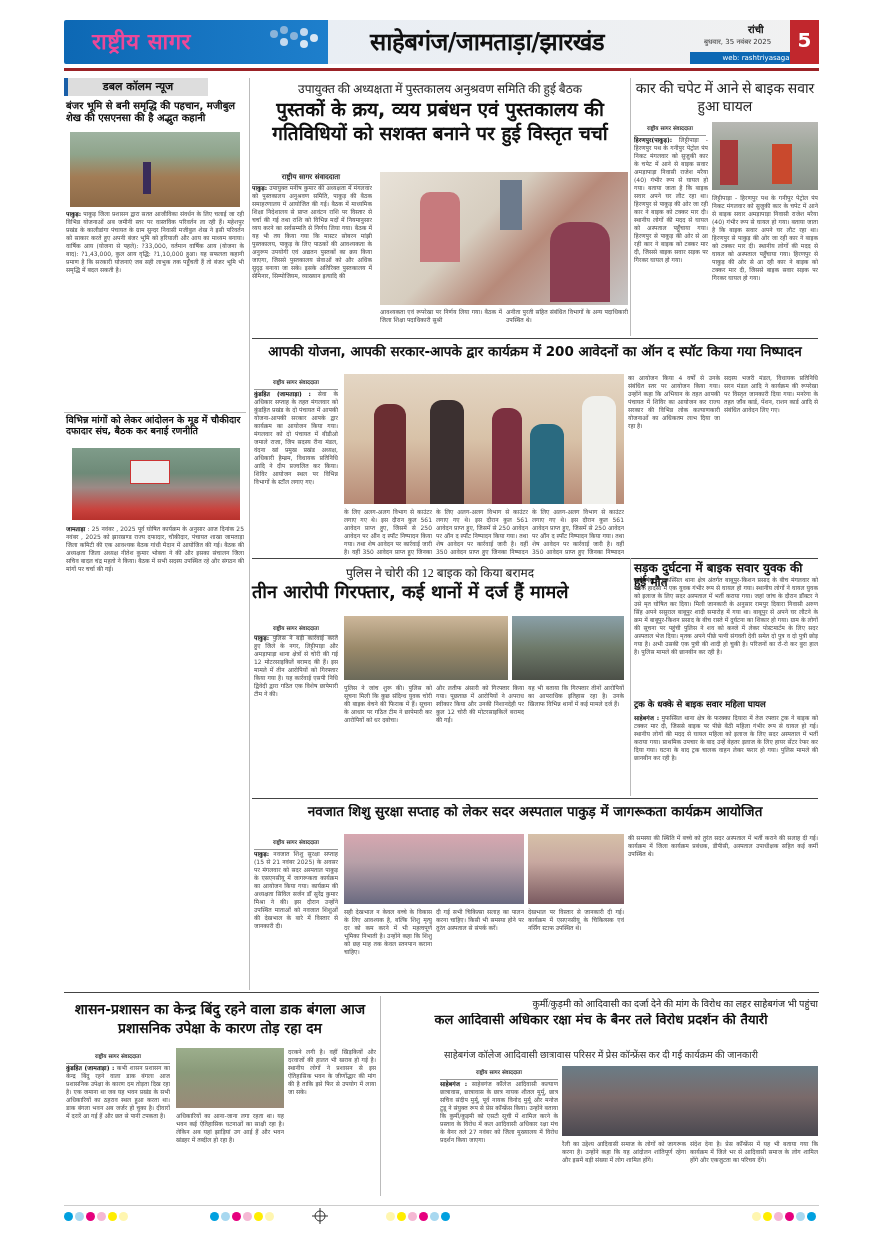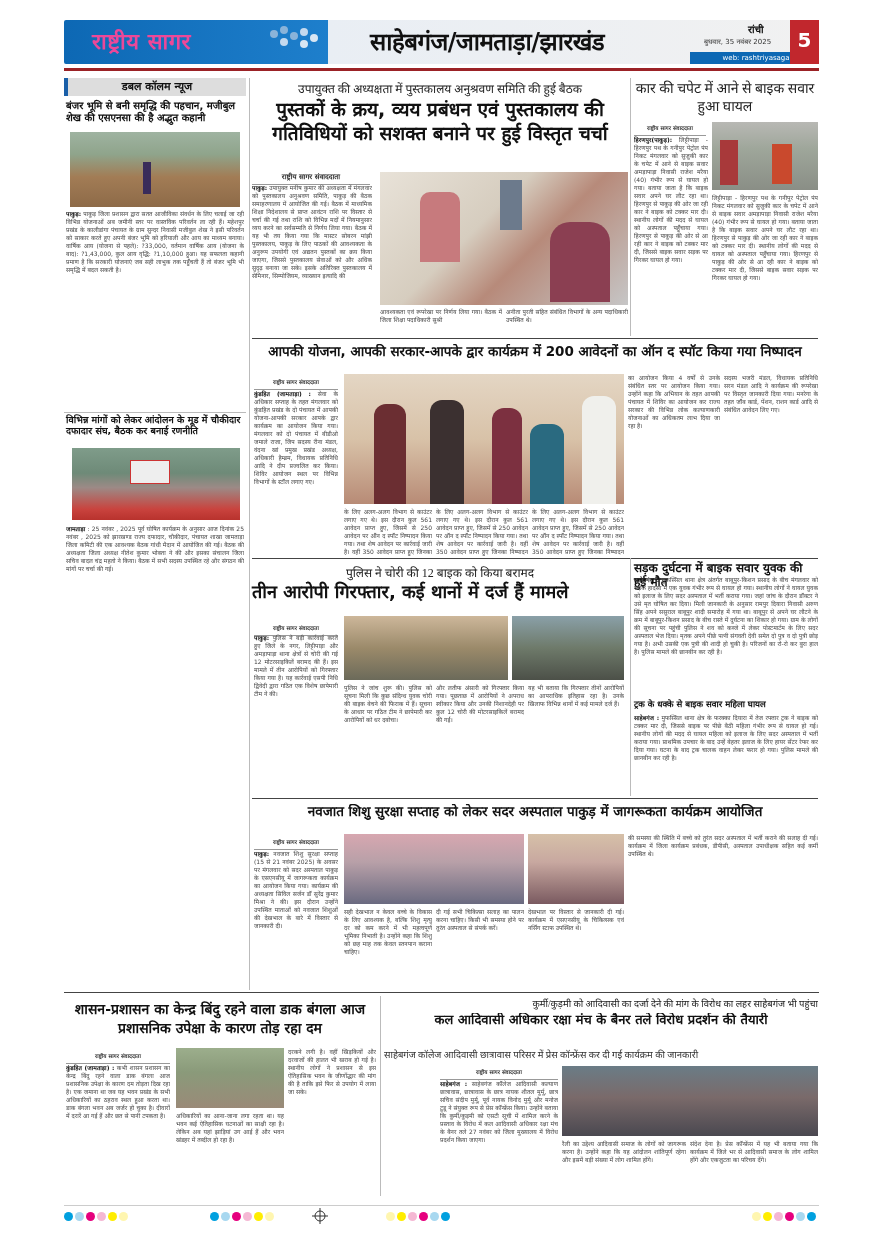--- a/index.html
+++ b/index.html
@@ -16,21 +16,21 @@
 .mast-page{left:790px;top:20px;width:29px;height:44px;background:#c1272d;color:#fff;font:bold 20px "DejaVu Sans",sans-serif;text-align:center;line-height:40px}
 .rule{left:64px;top:68px;width:755px;height:3px;background:#9b2226}
 .hl{font-family:"DejaVu Sans",sans-serif;font-weight:bold;color:#111;line-height:1.15}
 .sub{font-family:Liberation Serif, serif;color:#222}
 .byline{font:bold 7px "DejaVu Sans",sans-serif;color:#333;text-align:center;border-bottom:1px solid #999;padding-bottom:3px}
 .txt{font:6px/8px "DejaVu Sans",sans-serif;color:#444;text-align:justify;overflow:hidden}
 .txt b{color:#111}
 .photo{background:#888;overflow:hidden}
 .vline{background:#bbb;width:1px}
 .hline{background:#bbb;height:1px}
-.box-title{left:64px;top:78px;width:182px;height:18px;background:#ddd;border-left:4px solid #1a5fa8;font:bold 11px "DejaVu Sans",sans-serif;text-align:center;line-height:18px;color:#111}
+.box-title{left:64px;top:78px;width:144px;height:18px;background:#ddd;border-left:4px solid #1a5fa8;font:bold 11px "DejaVu Sans",sans-serif;text-align:center;line-height:18px;color:#111}
 .reg{position:absolute;display:flex;gap:2px}
 .reg span{width:9px;height:9px;border-radius:50%}
 </style>
 </head>
 <body>
 
 <div class="abs mast"></div>
 <div class="abs mast-logo">राष्ट्रीय सागर</div>
 <div class="abs mast-dots">
   <span style="left:0;top:6px"></span>
@@ -133,21 +133,21 @@
 <div class="abs hl" style="left:64px;top:1000px;width:312px;font-size:14px;text-align:center;line-height:1.35">शासन-प्रशासन का केन्द्र बिंदु रहने वाला डाक बंगला आज प्रशासनिक उपेक्षा के कारण तोड़ रहा दम</div>
 <div class="abs byline" style="left:66px;top:1052px;width:104px;font-size:5.5px">राष्ट्रीय सागर संवाददाता</div>
 <div class="abs txt" style="left:66px;top:1064px;width:104px;height:132px"><b>कुंडहित (जामताड़ा) :</b> <span>कभी शासन प्रशासन का केन्द्र बिंदु रहने वाला डाक बंगला आज प्रशासनिक उपेक्षा के कारण दम तोड़ता दिख रहा है। एक जमाना था जब यह भवन प्रखंड के सभी अधिकारियों का ठहराव स्थल हुआ करता था। डाक बंगला भवन अब जर्जर हो चुका है। दीवारों में दरारें आ गई हैं और छत से पानी टपकता है।</span></div>
 <div class="abs photo" style="left:176px;top:1048px;width:108px;height:60px;background:linear-gradient(180deg,#9cae8c 0,#8a9a7a 40%,#9a8a78 100%)"></div>
 <div class="abs txt" style="left:176px;top:1112px;width:108px;height:84px">अधिकारियों का आना-जाना लगा रहता था। यह भवन कई ऐतिहासिक घटनाओं का साक्षी रहा है। लेकिन अब यहां झाड़ियां उग आई हैं और भवन खंडहर में तब्दील हो रहा है।</div>
 <div class="abs txt" style="left:288px;top:1048px;width:88px;height:148px">दरकने लगी है। वहीं खिड़कियों और दरवाजों की हालत भी खराब हो गई है। स्थानीय लोगों ने प्रशासन से इस ऐतिहासिक भवन के जीर्णोद्धार की मांग की है ताकि इसे फिर से उपयोग में लाया जा सके।</div>
 <div class="abs vline" style="left:380px;top:996px;height:200px"></div>
 
 <div class="abs sub" style="left:384px;top:997px;width:434px;font-size:9.5px;text-align:right;white-space:nowrap;overflow:hidden">कुर्मी/कुड़मी को आदिवासी का दर्जा देने की मांग के विरोध का लहर साहेबगंज भी पहुंचा</div>
 <div class="abs hl" style="left:384px;top:1013px;width:434px;font-size:13px;text-align:center;white-space:nowrap;overflow:hidden">कल आदिवासी अधिकार रक्षा मंच के बैनर तले विरोध प्रदर्शन की तैयारी</div>
-<div class="abs sub" style="left:384px;top:1048px;width:434px;font-size:9.5px;text-align:left;white-space:nowrap;overflow:hidden;color:#333">साहेबगंज कॉलेज आदिवासी छात्रावास परिसर में प्रेस कॉन्फ्रेंस कर दी गई कार्यक्रम की जानकारी</div>
+<div class="abs sub" style="left:384px;top:1048px;width:434px;font-size:9.5px;text-align:center;white-space:nowrap;overflow:hidden;color:#333">साहेबगंज कॉलेज आदिवासी छात्रावास परिसर में प्रेस कॉन्फ्रेंस कर दी गई कार्यक्रम की जानकारी</div>
 <div class="abs byline" style="left:440px;top:1068px;width:118px;font-size:5.5px">राष्ट्रीय सागर संवाददाता</div>
 <div class="abs txt" style="left:440px;top:1080px;width:118px;height:116px"><b>साहेबगंज :</b> <span>साहेबगंज कॉलेज आदिवासी कल्याण छात्रावास, छात्रावास के छात्र नायक शीतल मुर्मू, छात्र सचिव संदीप मुर्मू, पूर्व नायक विनोद मुर्मू और मनोज टुडू ने संयुक्त रूप से प्रेस कॉन्फ्रेंस किया। उन्होंने बताया कि कुर्मी/कुड़मी को एसटी सूची में शामिल करने के प्रस्ताव के विरोध में कल आदिवासी अधिकार रक्षा मंच के बैनर तले 27 नवंबर को जिला मुख्यालय में विरोध प्रदर्शन किया जाएगा।</span></div>
 <div class="abs photo" style="left:562px;top:1066px;width:256px;height:70px;background:linear-gradient(180deg,#6a7c86 0,#7a6a6a 45%,#4a4850 100%)"></div>
 <div class="abs txt" style="left:562px;top:1140px;width:124px;height:56px">रैली का उद्देश्य आदिवासी समाज के लोगों को जागरूक करना है। उन्होंने कहा कि यह आंदोलन शांतिपूर्ण रहेगा और इसमें बड़ी संख्या में लोग शामिल होंगे।</div>
 <div class="abs txt" style="left:690px;top:1140px;width:128px;height:56px">संदेश देना है। प्रेस कॉन्फ्रेंस में यह भी बताया गया कि कार्यक्रम में जिले भर से आदिवासी समाज के लोग शामिल होंगे और एकजुटता का परिचय देंगे।</div>
 
 <div class="abs hline" style="left:64px;top:1205px;width:755px;background:#ccc"></div>
 <div class="reg" style="left:64px;top:1212px">
   <span style="background:#00a0df"></span>
     <span style="background:#a8d8f0"></span>

